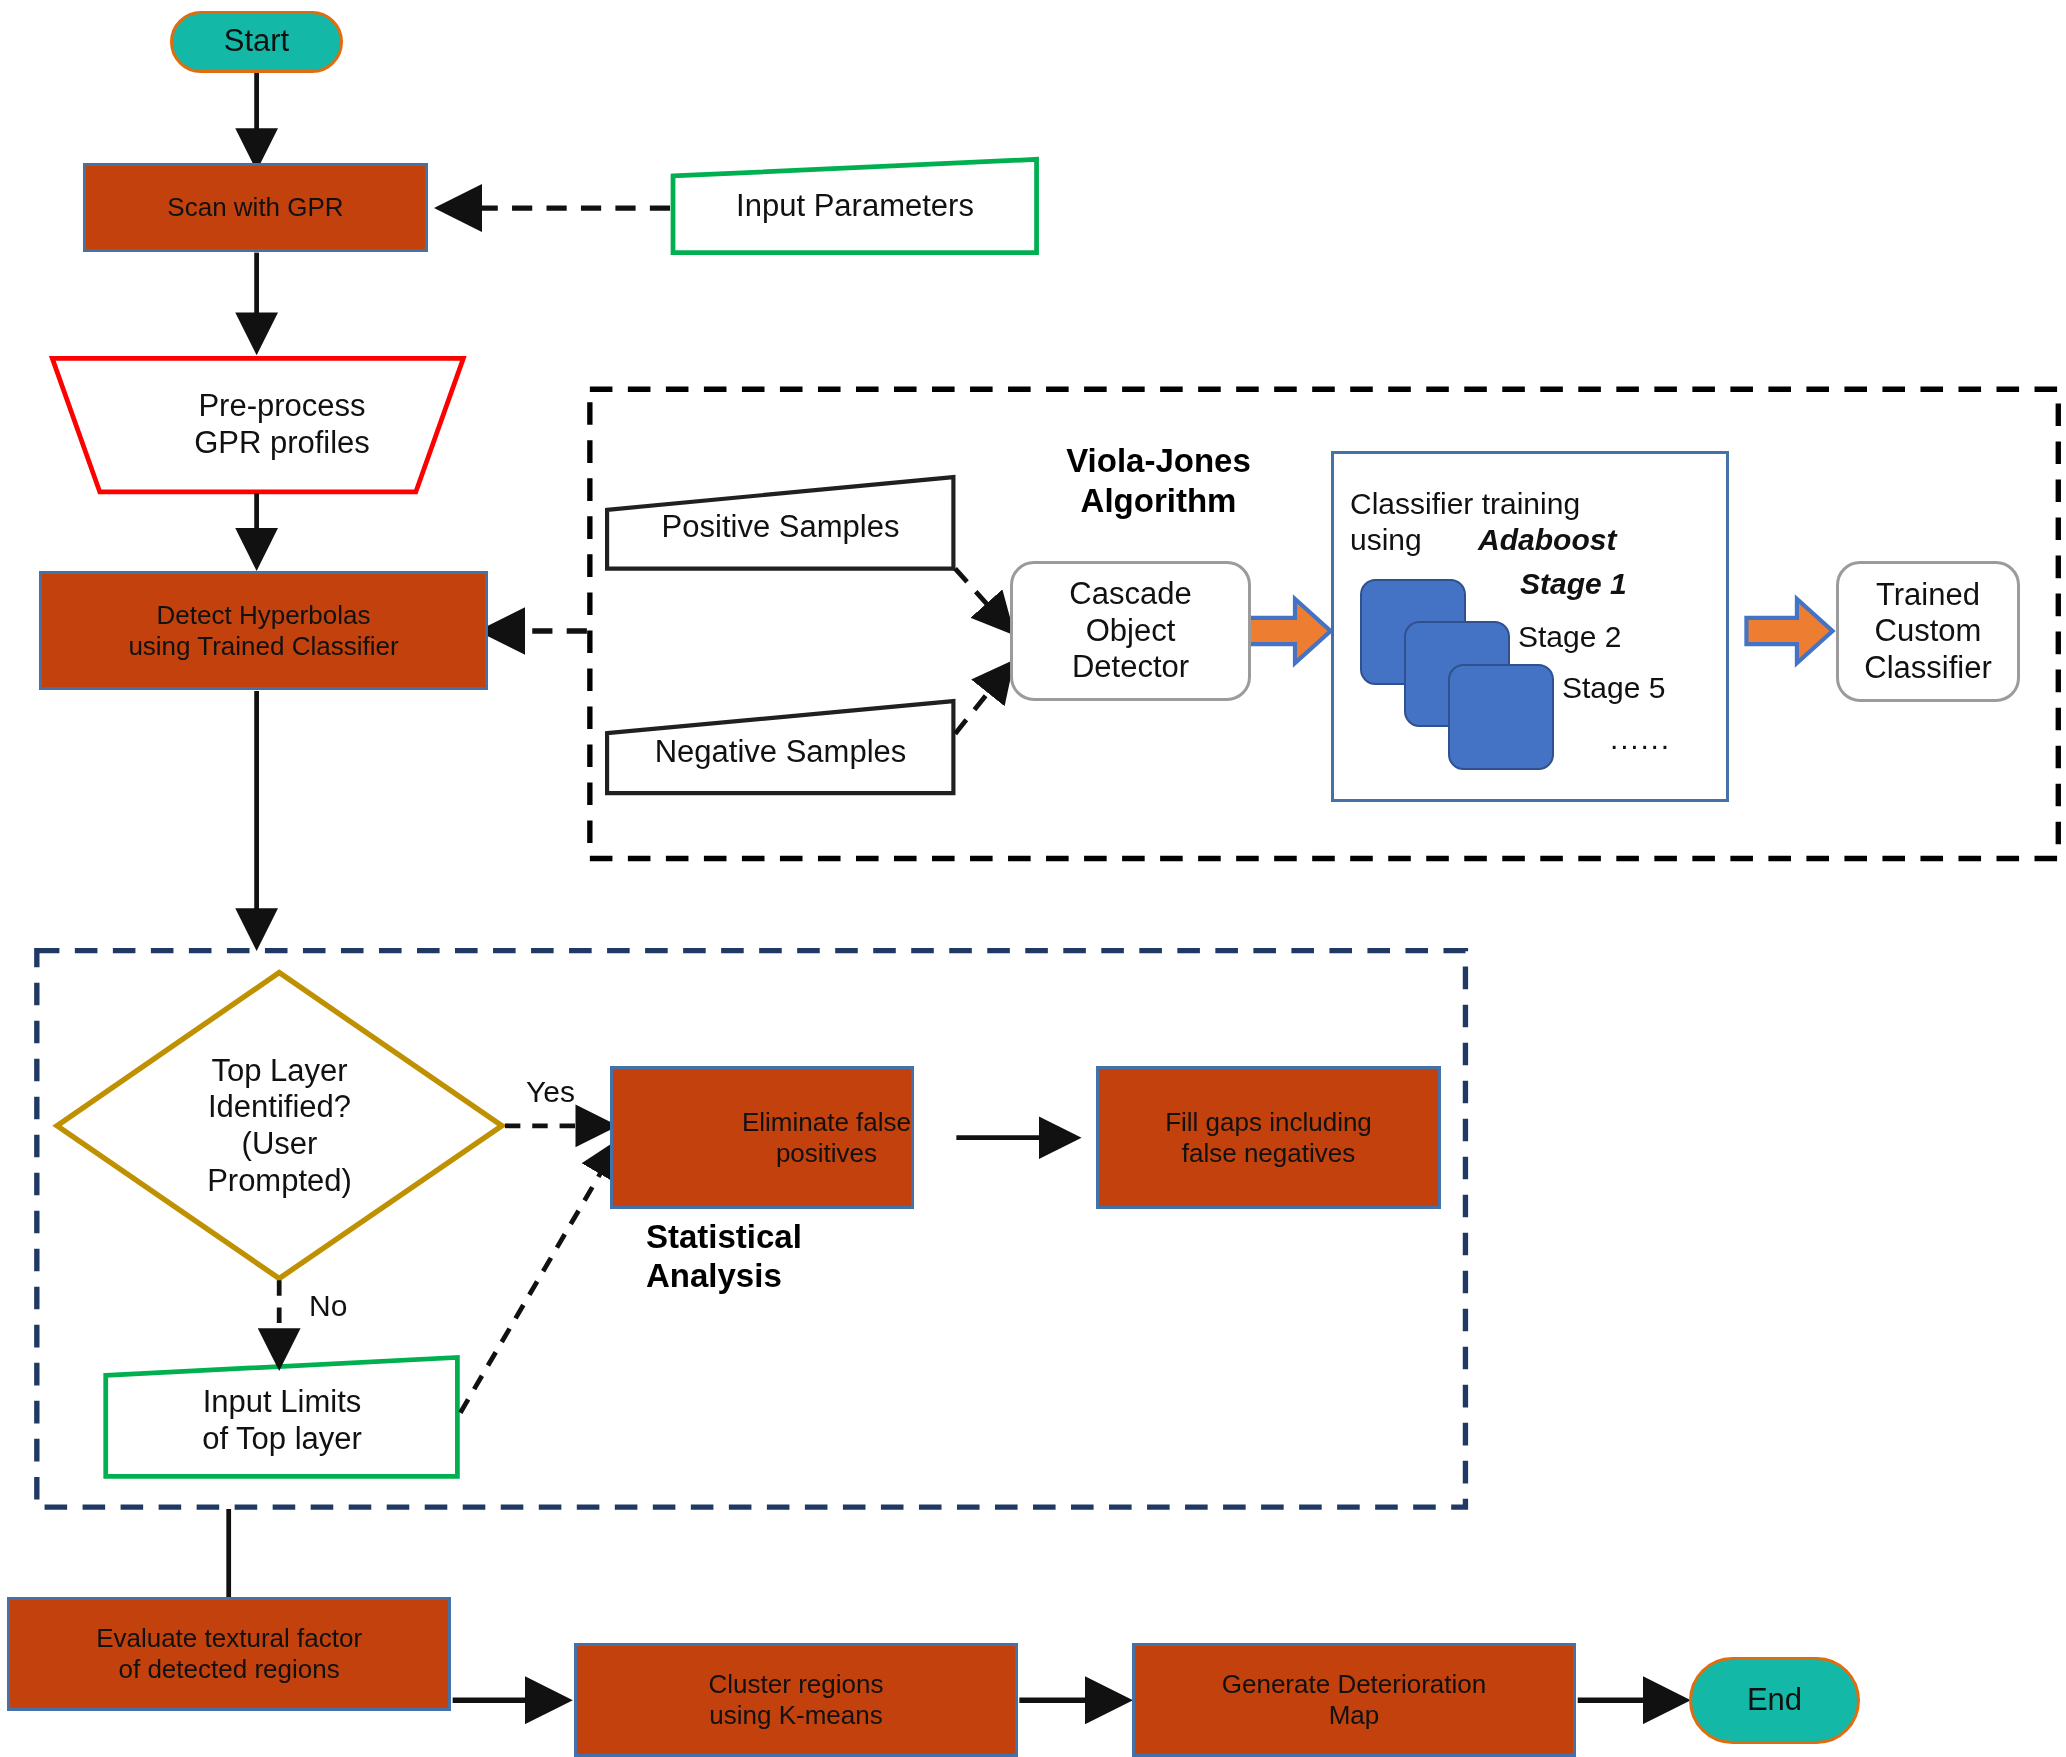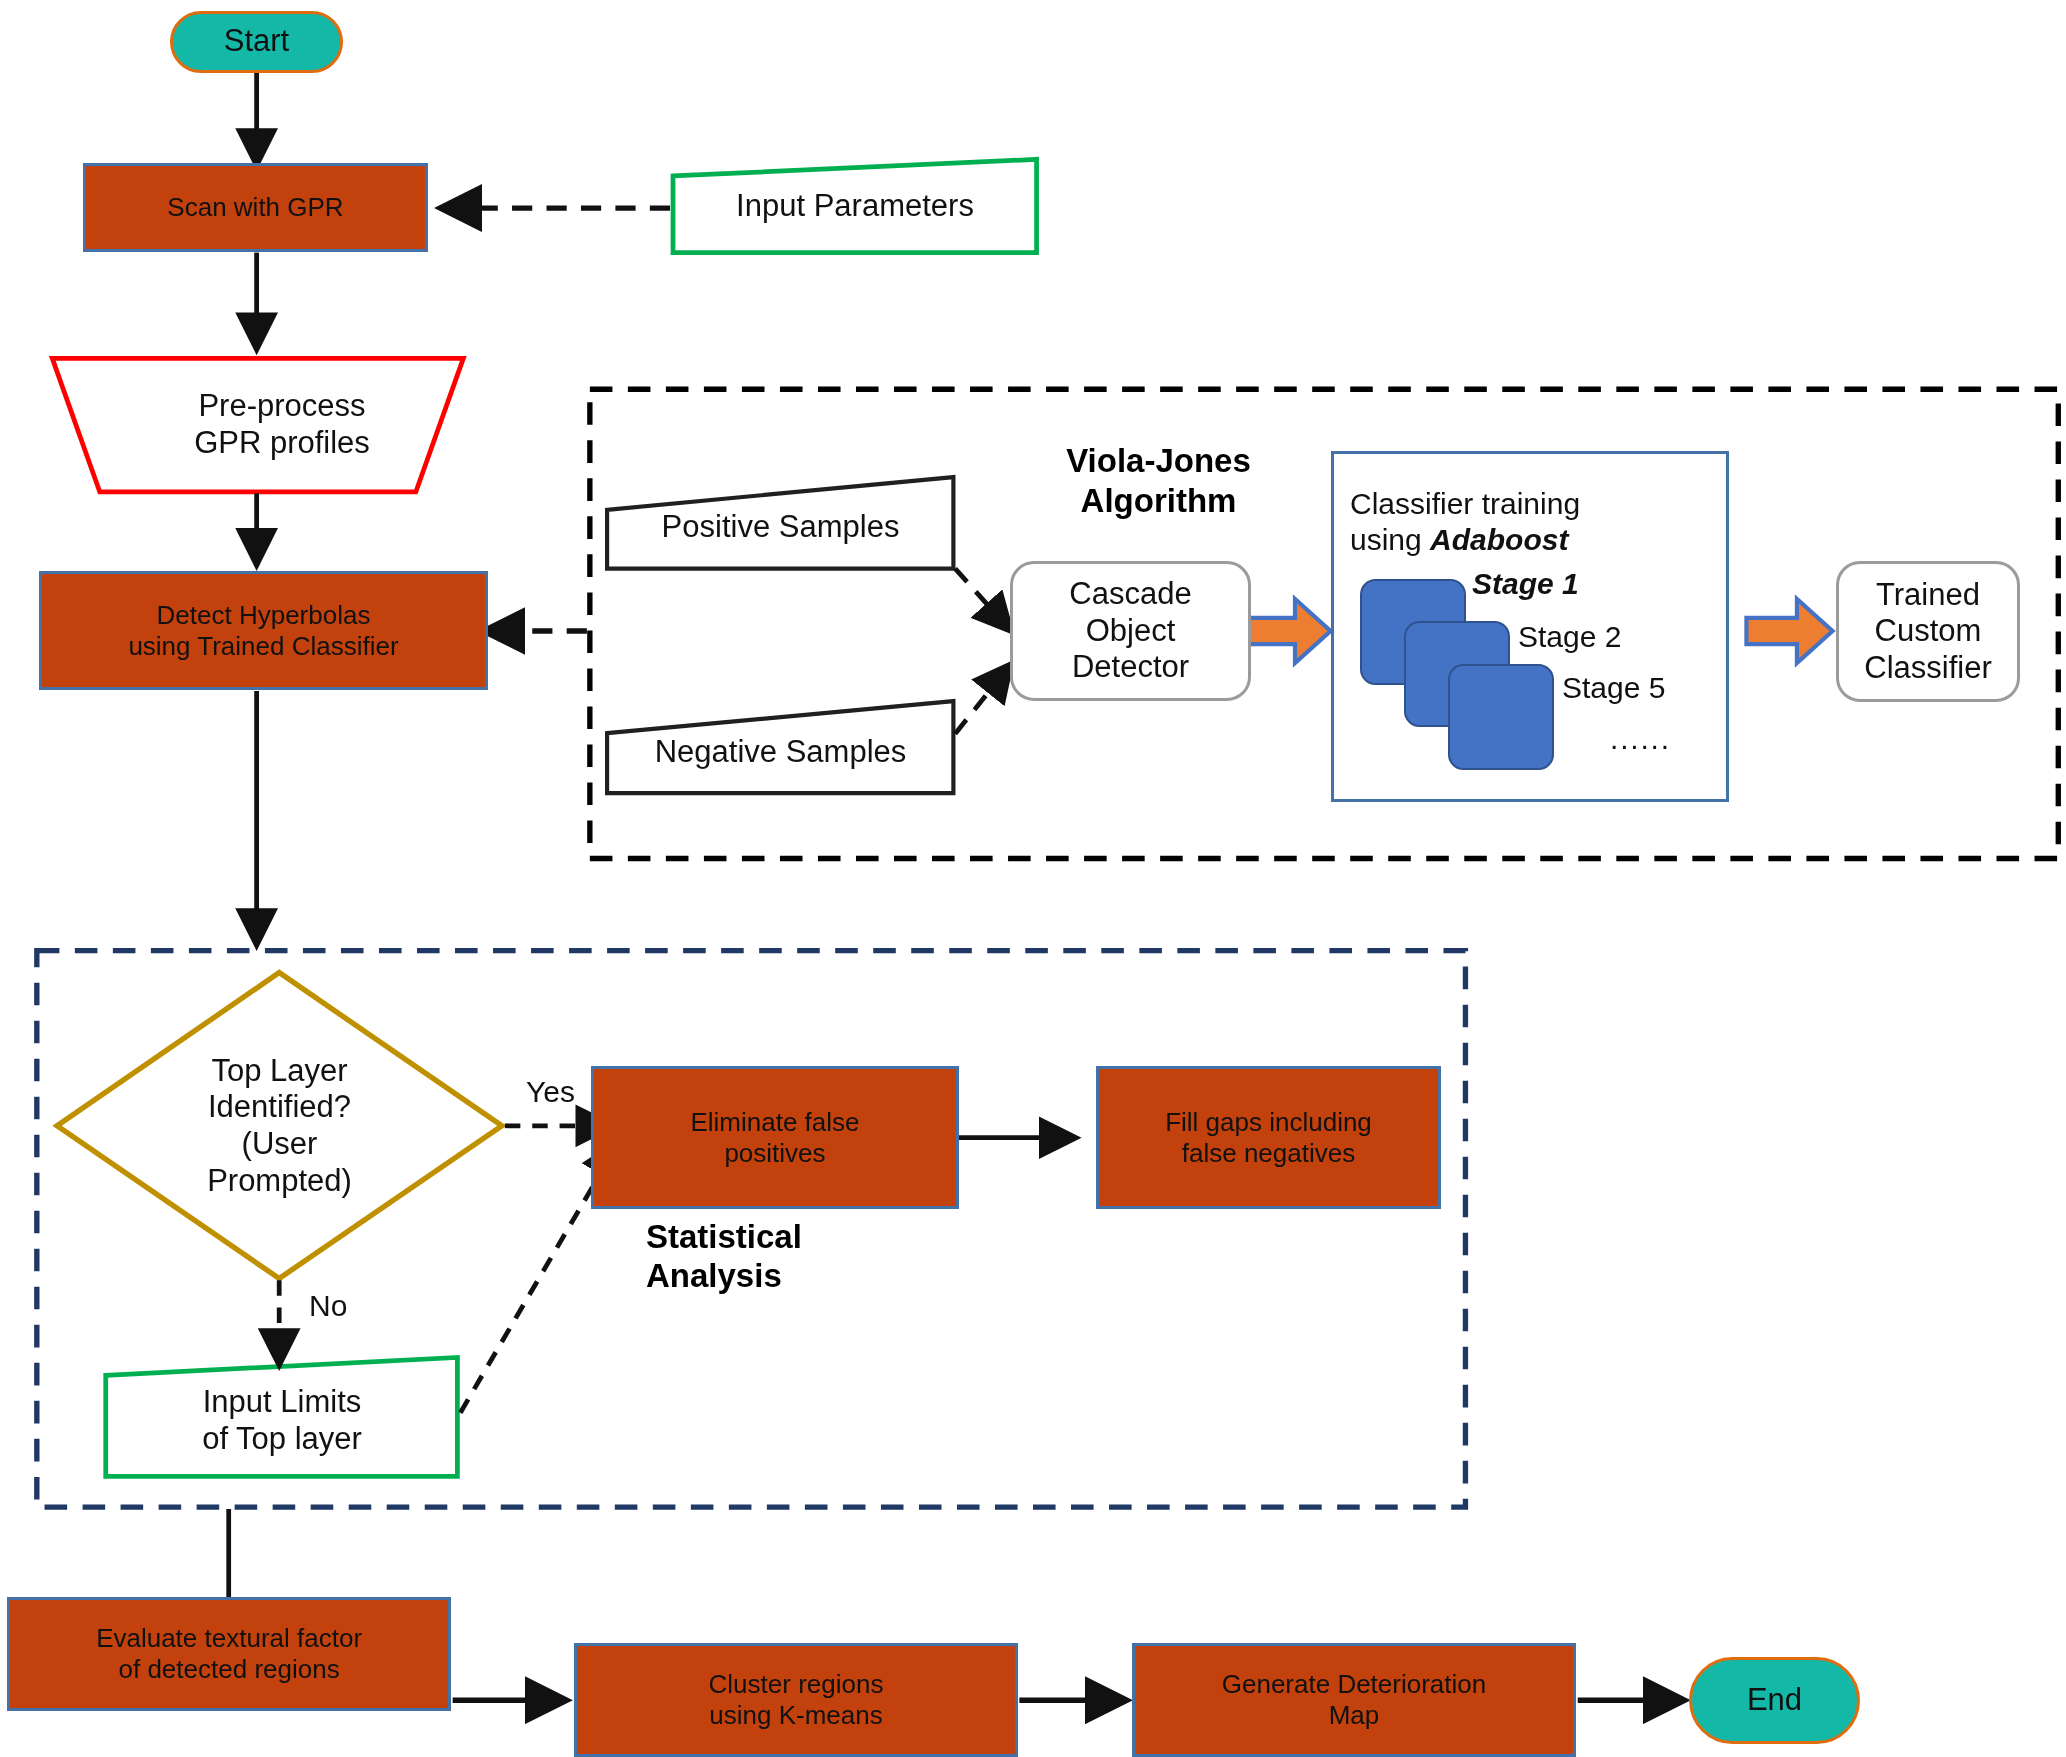--- a/index.html
+++ b/index.html
@@ -4,21 +4,21 @@
 <style>
   html,body{margin:0;padding:0;background:#fff;}
   body{font-family:"Liberation Sans", sans-serif;}
   #stage{position:relative;width:2066px;height:1758px;background:#ffffff;overflow:hidden;}
   svg.layer{position:absolute;left:0;top:0;width:2066px;height:1758px;pointer-events:none;}
   .node{position:absolute;display:flex;align-items:center;justify-content:center;text-align:center;box-sizing:border-box;}
   .node .txt{line-height:1.18;white-space:pre-line;}
   .proc{border:3px solid #4472A8;background:#c2410c;font-size:26px;color:#111;}
   .term{border:3.6px solid #E06C10;background:#14b8a6;border-radius:5940px;font-size:31px;color:#111;}
   .label{position:absolute;font-size:30px;color:#111;}
-  .bold{font-weight:bold;}
+  .bold{font-weight:bold;margin-left:48px;}
   .ital{font-style:italic;}
   .gray-round{border:3px solid #9B9B9B;background:#fff;border-radius:24px;font-size:31px;color:#111;}
   .blue-box{border:3px solid #4472A8;background:#fff;}
   .stage-card{position:absolute;background:#4472C4;border:2.4px solid #2F528F;border-radius:15.4px;}
   .vj-title{position:absolute;font-weight:bold;font-size:33px;color:#000;line-height:1.2;text-align:center;}
   .stat-title{position:absolute;font-weight:bold;font-size:33px;color:#000;line-height:1.18;}
 </style>
 </head>
 <body>
 
@@ -143,21 +143,21 @@
   <div class="node" style="left:125px;top:1022px;width:309px;height:208px;font-size:31px;color:#111;">
     <span class="txt">Top Layer
 Identified?
 (User
 Prompted)</span>
   </div>
 
   <div class="label" style="left:526px;top:1075px;">Yes</div>
   <div class="label" style="left:309px;top:1289px;">No</div>
 
-  <div class="node proc" style="left:591px;top:1066px;width:368px;height:143px;">
+  <div class="node proc" style="left:610px;top:1066px;width:304px;height:143px;justify-content:flex-end;">
     <span class="txt">Eliminate false
 positives</span>
   </div>
 
   <div class="node proc" style="left:1096px;top:1066px;width:345px;height:143px;">
     <span class="txt">Fill gaps including
 false negatives</span>
   </div>
 
   <div class="stat-title" style="left:646px;top:1218px;width:250px;">

